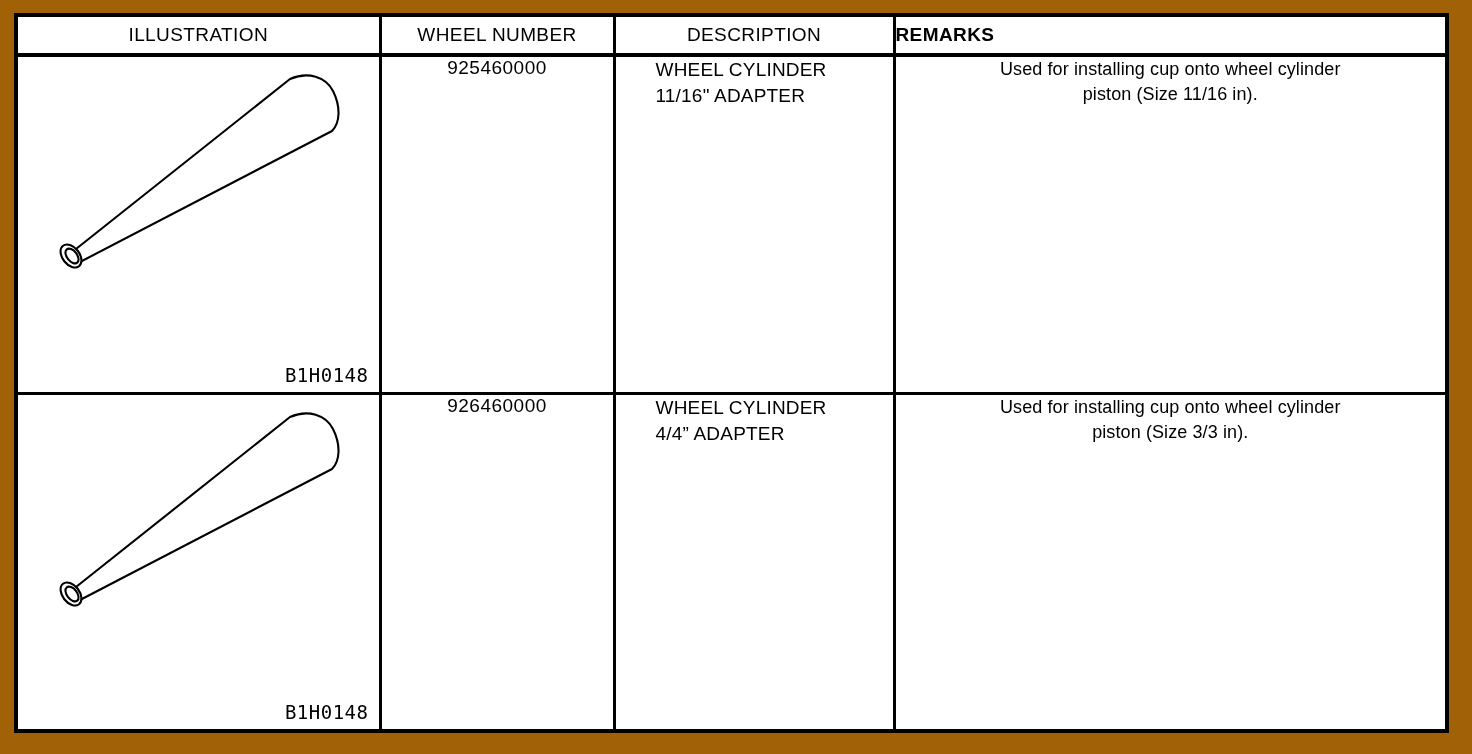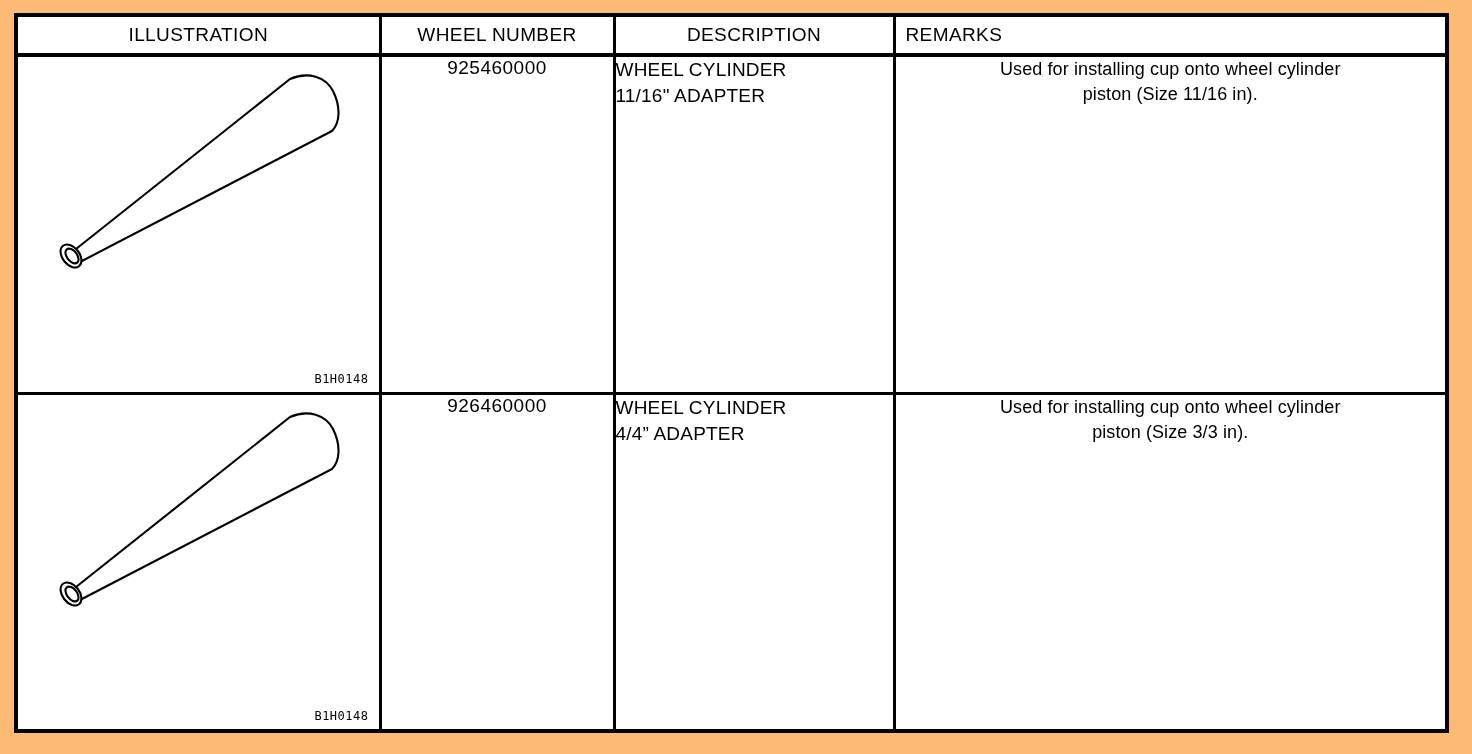--- a/index.html
+++ b/index.html
@@ -12,21 +12,21 @@
     height: 754px;
     font-family: "Liberation Sans", sans-serif;
     color: #000000;
     overflow: hidden;
   }
 
   .page {
     position: relative;
     width: 1472px;
     height: 754px;
-    background: #fdba74;
+    background: #a16207;
   }
 
   
   .tool-table {
     position: absolute;
     left: 14px;
     top: 13px;
     width: 1431px;
     height: 718px;
     box-sizing: border-box;
@@ -60,21 +60,21 @@
     letter-spacing: 0.4px;
     text-align: center;
     vertical-align: middle;
     white-space: nowrap;
   }
   .header-row th:last-child {
     border-right: none;
   }
   .header-row th.align-left {
     text-align: left;
-    padding-left: 10px;
+    font-weight: bold;
   }
 
   
   .body-row > td {
     border-right: 3px solid #000000;
   }
   .body-row > td:last-child {
     border-right: none;
   }
   .body-row.row-divider > td {
@@ -100,21 +100,21 @@
     line-height: 26px;
     letter-spacing: 0.2px;
   }
   .cell-remarks {
     text-align: center;
     font-size: 18px;
     padding: 10px 0 0 11px;
     line-height: 25px;
     letter-spacing: 0.1px;
   }
-  .desc-line { display: block; white-space: nowrap; }
+  .desc-line { display: block; white-space: nowrap; margin-left: 40px; }
   .remark-line { display: block; white-space: nowrap; }
 
   
   .illustration-art {
     position: absolute;
     left: 18px;
     top: 8px;
     width: 330px;
     height: 300px;
   }
@@ -122,21 +122,21 @@
     display: block;
     width: 100%;
     height: 100%;
   }
 
   .figure-caption {
     position: absolute;
     right: 10px;
     bottom: 6px;
     font-family: "DejaVu Sans Mono", monospace;
-    font-size: 12px;
+    font-size: 19px;
     letter-spacing: 0.5px;
     white-space: nowrap;
   }
 </style>
 </head>
 <body>
 
 <div class="page">
 
   <table class="tool-table">

